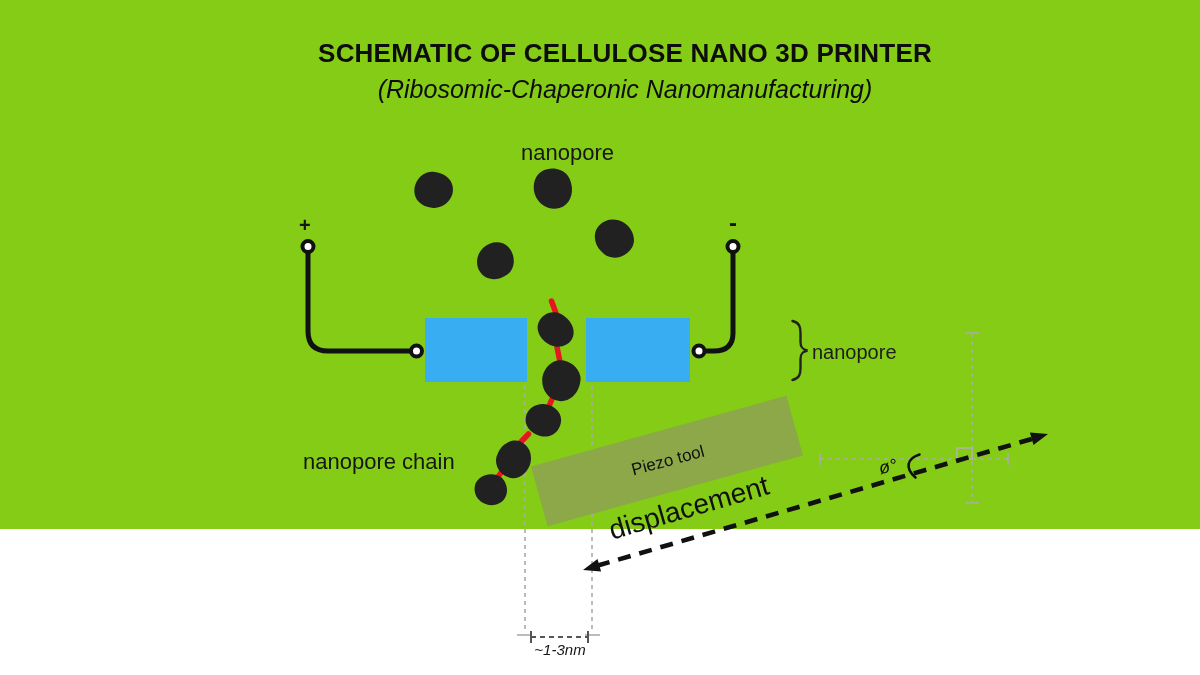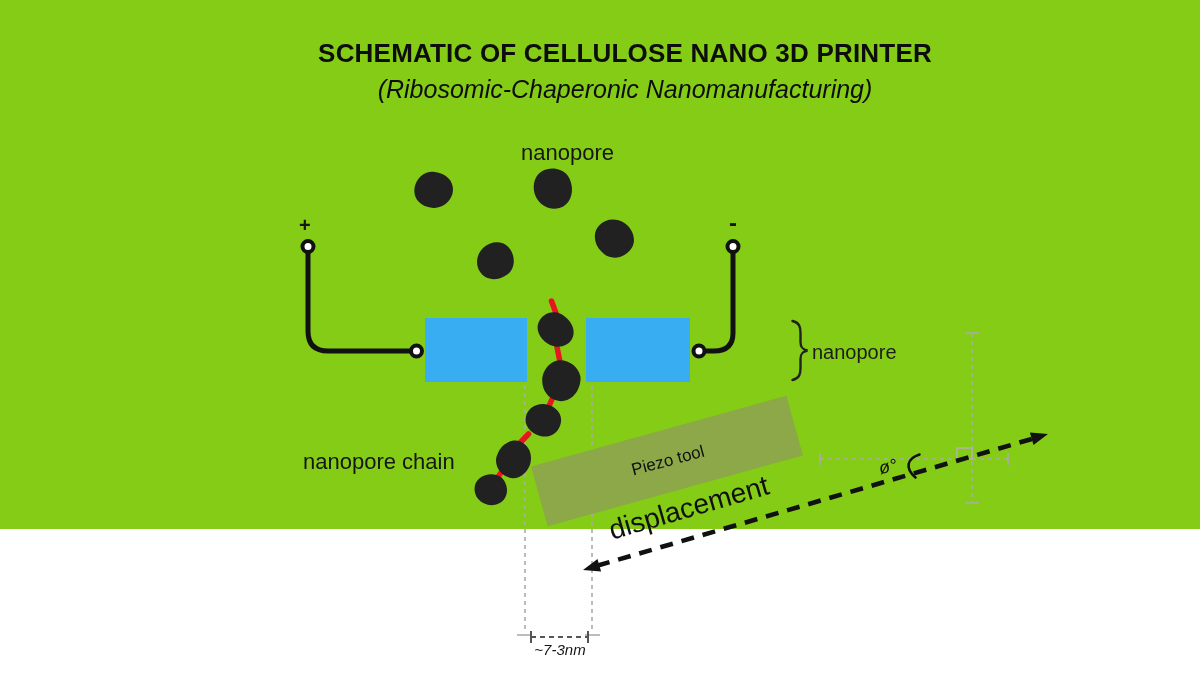--- a/index.html
+++ b/index.html
@@ -119,15 +119,15 @@
   <div class="title">SCHEMATIC OF CELLULOSE NANO 3D PRINTER</div>
   <div class="subtitle">(Ribosomic-Chaperonic Nanomanufacturing)</div>
   <div class="label glucose">nanopore</div>
   <div class="label plus">+</div>
   <div class="label minus">-</div>
   <div class="label nanopore">nanopore</div>
   <div class="label chain">nanopore chain</div>
   <div class="rot piezo">Piezo tool</div>
   <div class="rot disp">displacement</div>
   <div class="rot angle">ø°</div>
-  <div class="label poresz">~7-3nm</div>
+  <div class="label poresz">~1-3nm</div>
 
 </div>
 
 </body></html>

